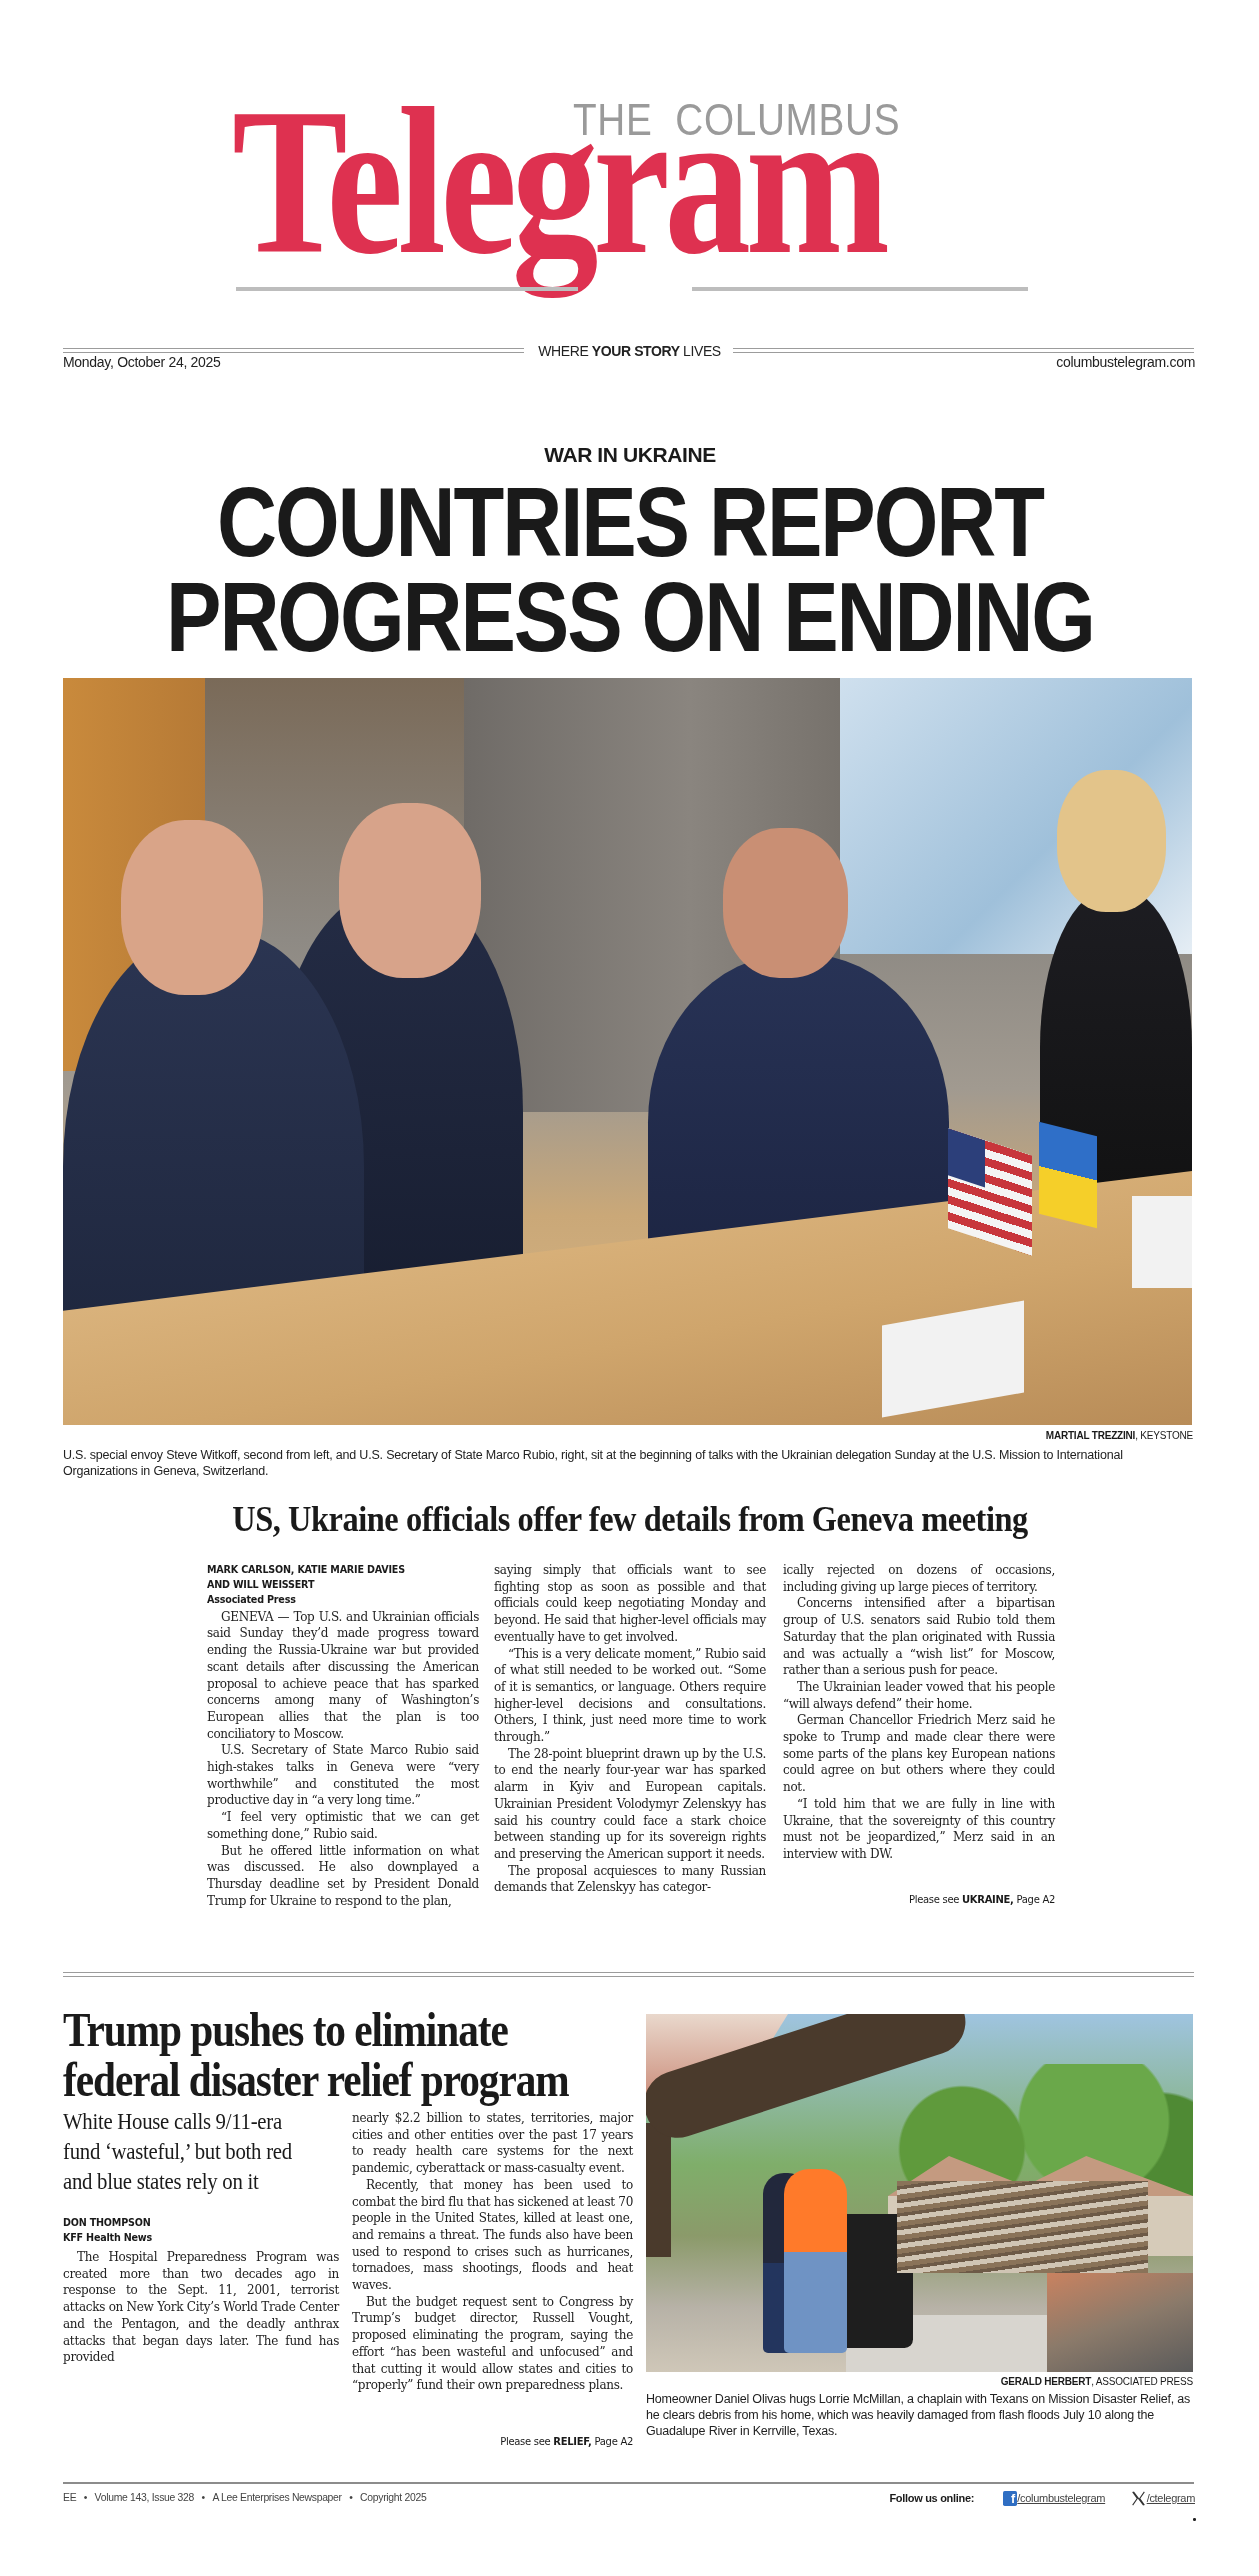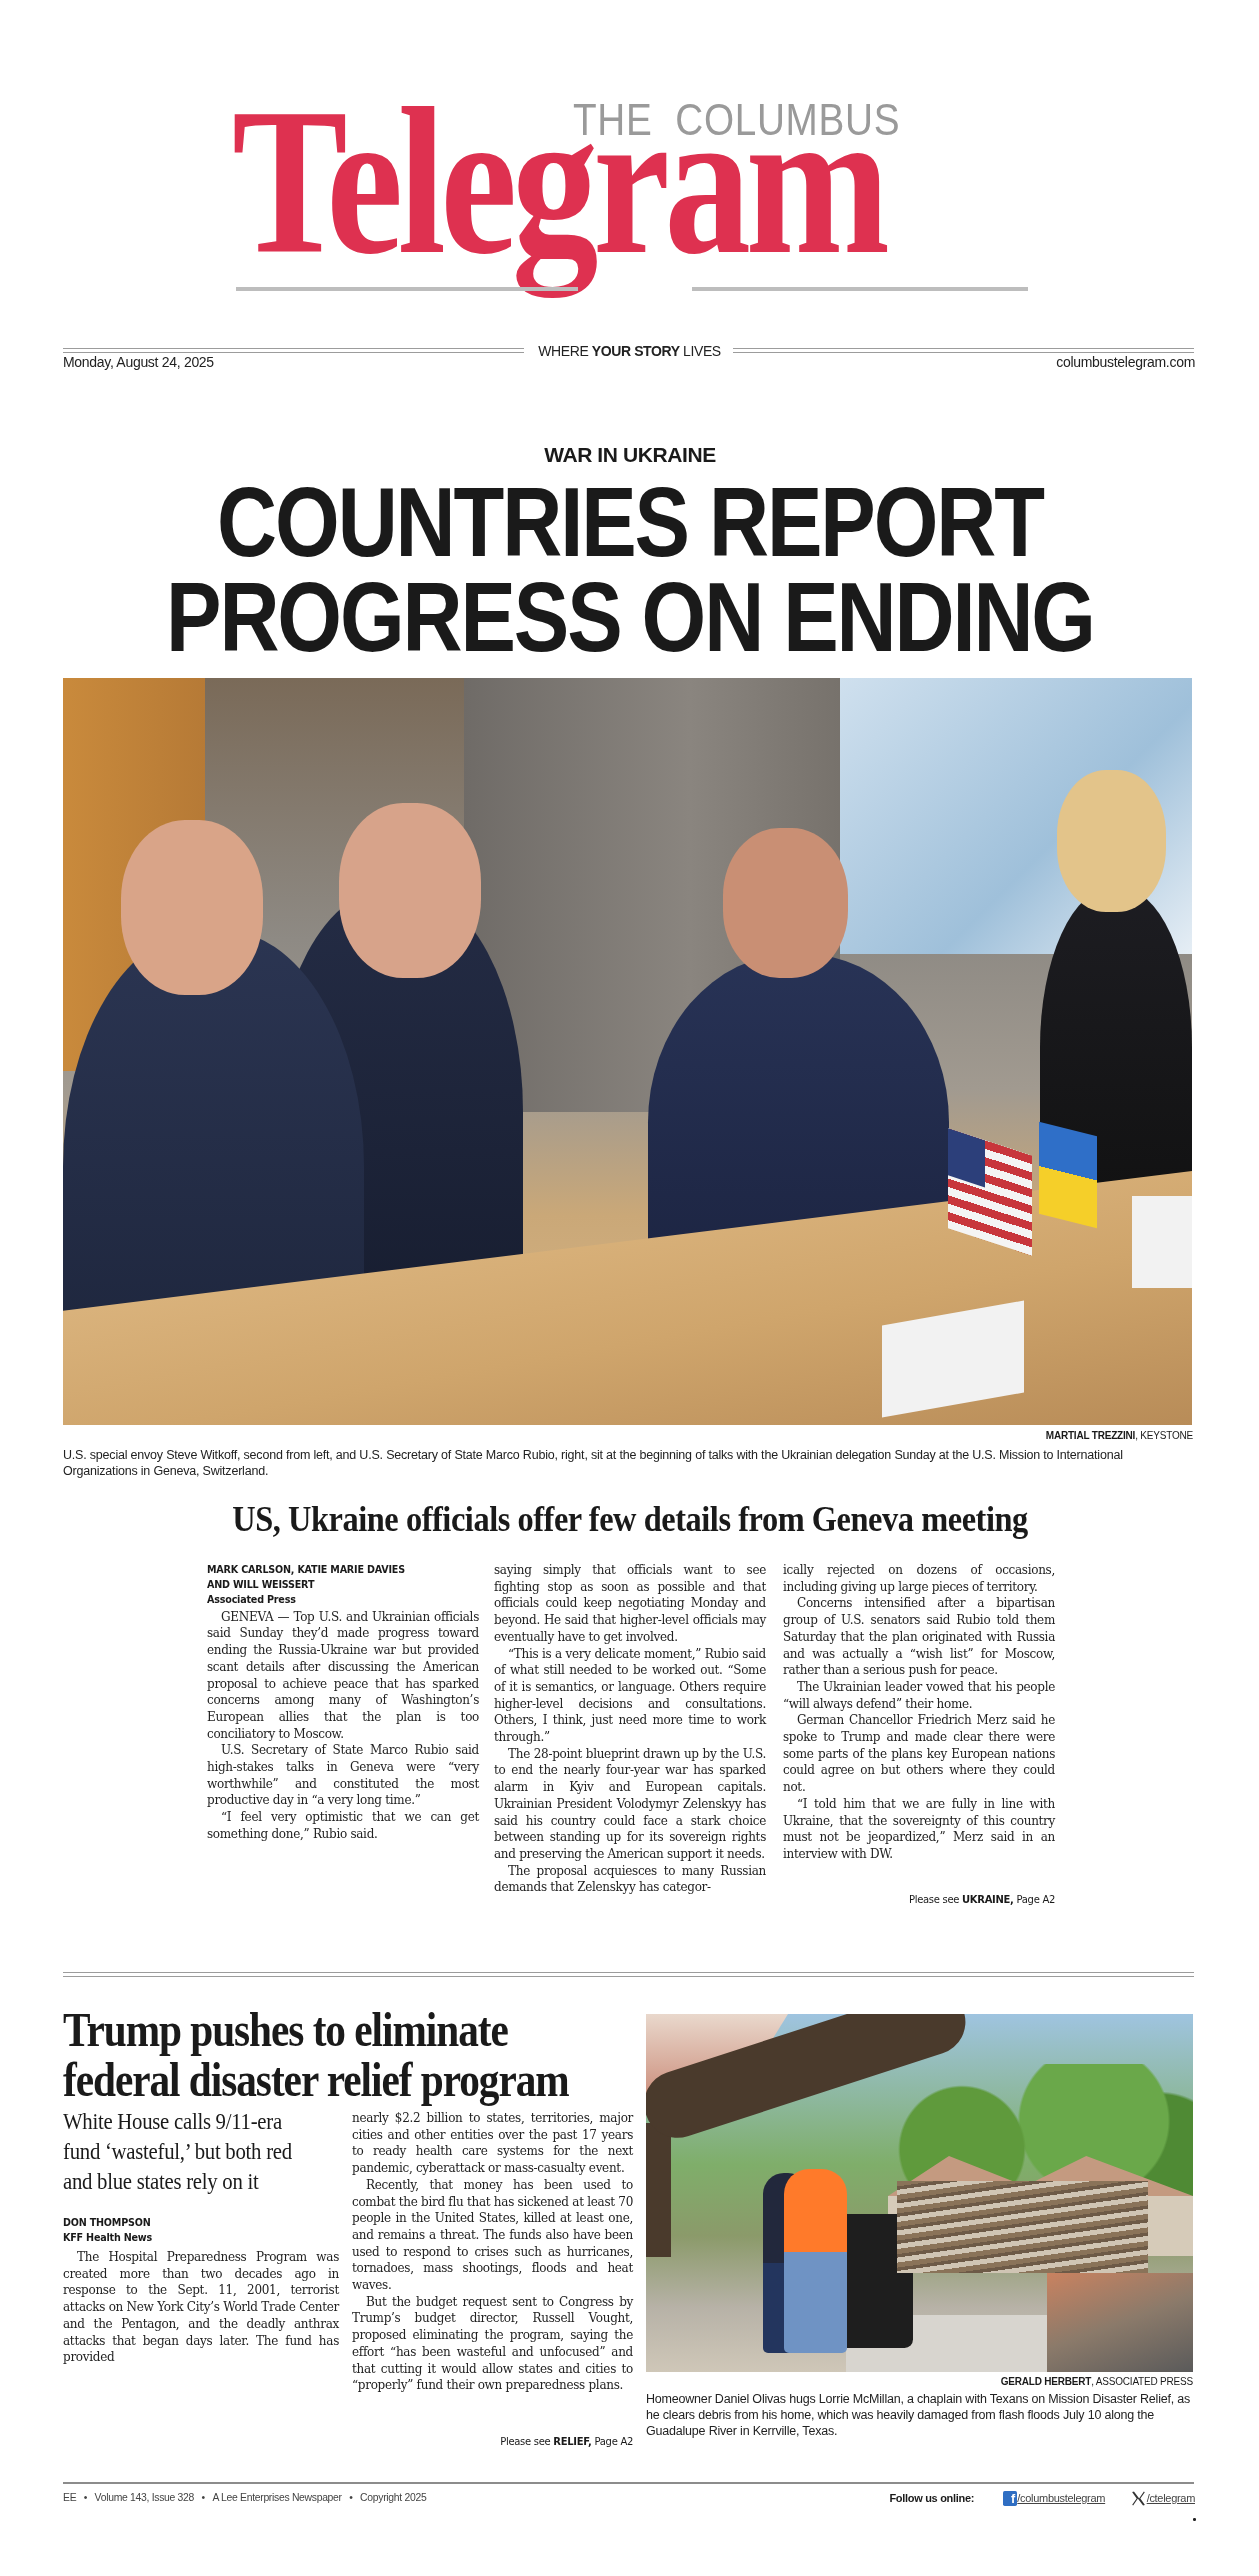--- a/index.html
+++ b/index.html
@@ -211,21 +211,21 @@
   <div class="mast-telegram">Telegram</div>
   <div class="mast-rule-left"></div>
   <div class="mast-rule-right"></div>
 </header>
 
 <div class="tagline-bar">
   <div class="tag-rule l"></div>
   <div class="tagline" style="white-space:pre"><span>WHERE </span><b>YOUR STORY</b><span> LIVES</span></div>
   <div class="tag-rule r"></div>
 </div>
-<div class="dateline">Monday, August 24, 2025</div>
+<div class="dateline">Monday, October 24, 2025</div>
 <a class="siteline">columbustelegram.com</a>
 
 <div class="kicker">WAR IN UKRAINE</div>
 <h1 class="banner">
   <span>COUNTRIES REPORT</span>
   <span>PROGRESS ON ENDING WAR</span>
 </h1>
 
 <figure class="lead-photo" aria-label="Officials seated at a conference table with U.S. and Ukrainian desk flags">
   <div class="lp-wall-l"></div>
@@ -250,20 +250,21 @@
 
 <h2 class="lead-hed"><span>US, Ukraine officials offer few details from Geneva meeting</span></h2>
 
 <div class="col lead-c1">
   <div class="byline">MARK CARLSON, KATIE MARIE DAVIES</div>
   <div class="byline">AND WILL WEISSERT</div>
   <div class="affil">Associated Press</div>
   <p>GENEVA — Top U.S. and Ukrainian officials said Sunday they’d made progress toward ending the Russia-Ukraine war but provided scant details after discussing the American proposal to achieve peace that has sparked concerns among many of Washington’s European allies that the plan is too conciliatory to Moscow.</p>
   <p>U.S. Secretary of State Marco Rubio said high-stakes talks in Geneva were “very worthwhile” and constituted the most productive day in “a very long time.”</p>
   <p>“I feel very optimistic that we can get something done,” Rubio said.</p>
+  <p>But he offered little information on what was discussed. He also downplayed a Thursday deadline set by President Donald Trump for Ukraine to respond to the plan,</p>
 </div>
 <div class="col lead-c2">
   <p class="noind">saying simply that officials want to see fighting stop as soon as possible and that officials could keep negotiating Monday and beyond. He said that higher-level officials may eventually have to get involved.</p>
   <p>“This is a very delicate moment,” Rubio said of what still needed to be worked out. “Some of it is semantics, or language. Others require higher-level decisions and consultations. Others, I think, just need more time to work through.”</p>
   <p>The 28-point blueprint drawn up by the U.S. to end the nearly four-year war has sparked alarm in Kyiv and European capitals. Ukrainian President Volodymyr Zelenskyy has said his country could face a stark choice between standing up for its sovereign rights and preserving the American support it needs.</p>
   <p>The proposal acquiesces to many Russian demands that Zelenskyy has categor-</p>
 </div>
 <div class="col lead-c3">
   <p class="noind">ically rejected on dozens of occasions, including giving up large pieces of territory.</p>
   <p>Concerns intensified after a bipartisan group of U.S. senators said Rubio told them Saturday that the plan originated with Russia and was actually a “wish list” for Moscow, rather than a serious push for peace.</p>

